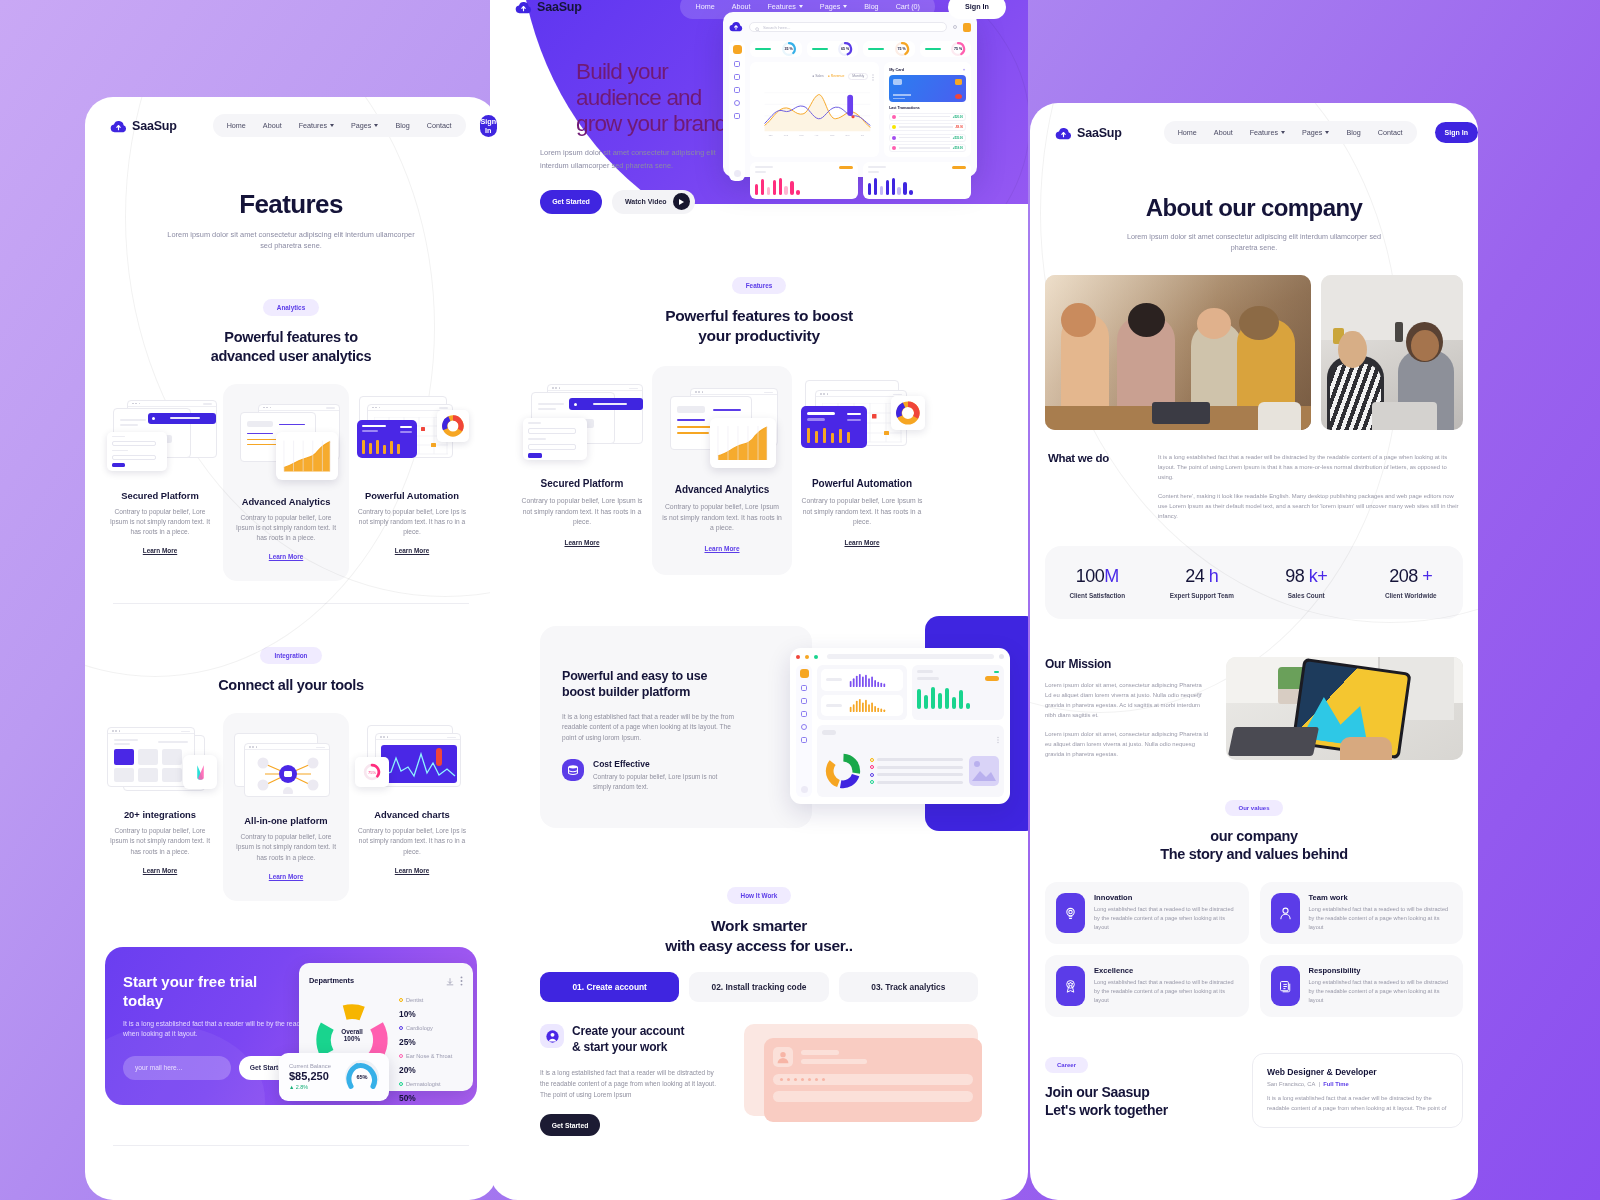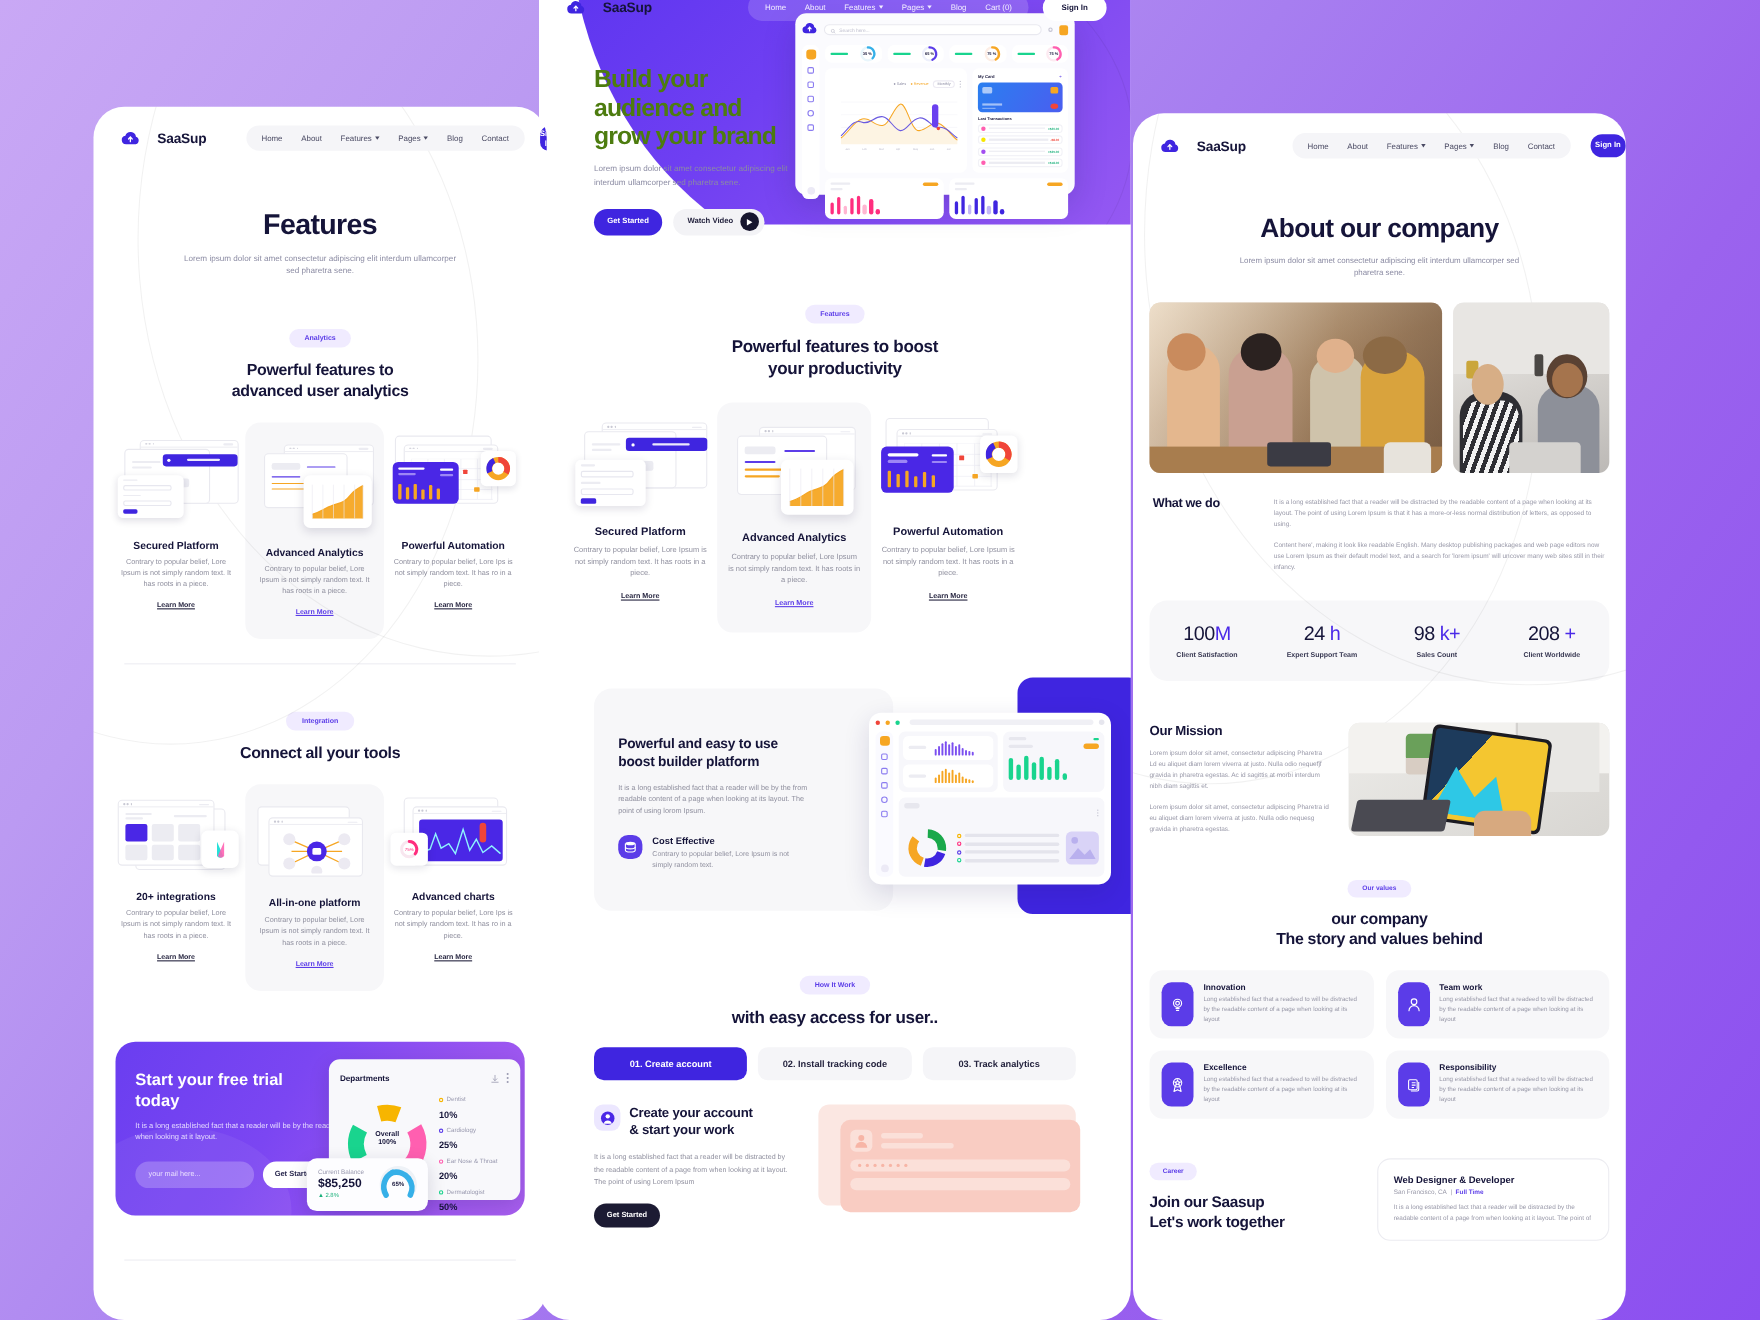--- a/index.html
+++ b/index.html
@@ -25,21 +25,21 @@
   
   #panel-right { left: 1030px; top: 103px; width: 448px; height: 1097px; }
 
   .deco-arc {
     position: absolute; border: 1px solid rgba(0,0,0,.055);
     border-radius: 50%; pointer-events: none;
   }
 
   
   .nav { display: flex; align-items: center; position: relative; z-index: 5; }
-  .brand { display: flex; align-items: flex-start; gap: 16px; }
+  .brand { display: flex; align-items: flex-start; gap: 5px; }
   .brand-mark { width: 17px; height: 13px; position: relative; }
   .brand-name { font-weight: 700; letter-spacing: -0.2px; color: #151439; }
   .nav-pill {
     background: #f5f5f8; border-radius: 40px; display: flex; align-items: center;
   }
   .nav-pill.transparent { background: rgba(255,255,255,.16); }
   .nav-link {
     color: #4a4a63; white-space: nowrap; display: flex; align-items: center; gap: 3px;
   }
   .nav-pill.transparent .nav-link { color: #f3eeff; }
@@ -96,21 +96,21 @@
   .btn-white { background:#fff; color:#2c2b50; border-radius:30px; font-weight:700; border:none;
                display:flex; align-items:center; justify-content:center; }
 
   
   #hero-wrap { position: absolute; inset: 0 0 auto 0; height: 250px; overflow: hidden; }
   .hero-shape {
     position:absolute; right:-10px; top:-120px; width:520px; height:420px;
     background: linear-gradient(135deg,#5430ef 0%,#6f3ff2 45%,#9a5cf2 100%);
     border-bottom-left-radius: 300px 330px;
   }
-  .h-hero { font-weight: 700; color:#4d7c0f; letter-spacing:-.8px; line-height:1.16; }
+  .h-hero { font-weight: 400; color:#701a75; letter-spacing:-.8px; line-height:1.16;margin-left:36px; }
   .btn-primary { background:#3f25e0; color:#fff; border:none; border-radius:30px;
                  font-weight:700; display:flex; align-items:center; justify-content:center;}
   .btn-video { background:#f3f3f6; border:none; border-radius:30px; display:flex;
                align-items:center; gap:6px; color:#25243f; font-weight:700;}
   .play { width:17px;height:17px;border-radius:50%;background:#17162e;display:flex;
           align-items:center;justify-content:center;}
   .play::after { content:""; border-left:5px solid #fff; border-top:3.2px solid transparent;
                  border-bottom:3.2px solid transparent; margin-left:1.5px;}
 
   
@@ -989,20 +989,21 @@
             </div>
           </div>
         </div>
       </div>
     </div>
   </div>
 
   <div style="position:absolute;left:0;right:0;top:930px;text-align:center;">
     <span class="badge" style="font-size:6.4px;padding:5px 14px;">How It Work</span>
     <div class="h-sec" style="font-size:15.5px;margin-top:12px;">
+      <div>Work smarter</div>
       <div>with easy access for user..</div>
     </div>
     <div class="steps" style="margin:16px 50px 0;gap:10px;">
       <div class="step active" style="flex:1;padding:10px 0;font-size:8.4px;">01. Create account</div>
       <div class="step" style="flex:1;padding:10px 0;font-size:8.4px;">02. Install tracking code</div>
       <div class="step" style="flex:1;padding:10px 0;font-size:8.4px;">03. Track analytics</div>
     </div>
     <div style="display:flex;margin:22px 50px 0;gap:24px;text-align:left;">
       <div style="width:180px;">
         <div style="display:flex;gap:8px;align-items:flex-start;">

